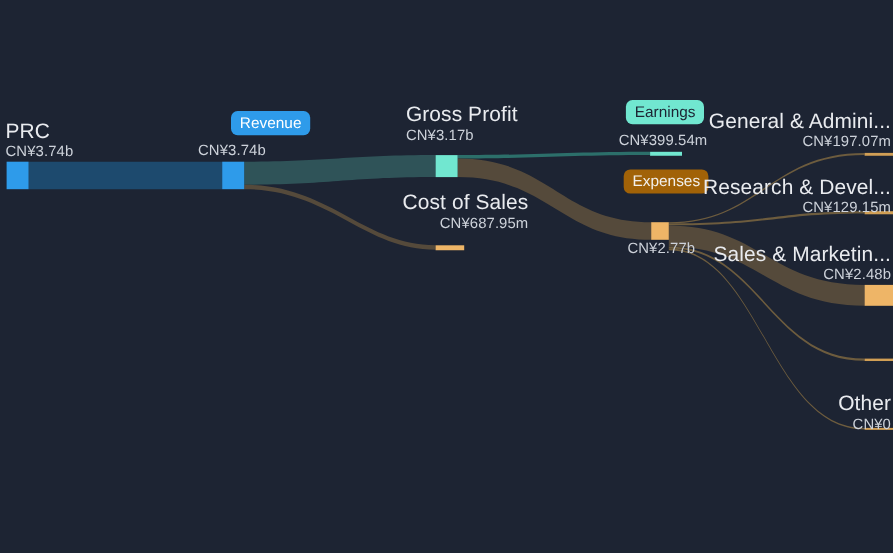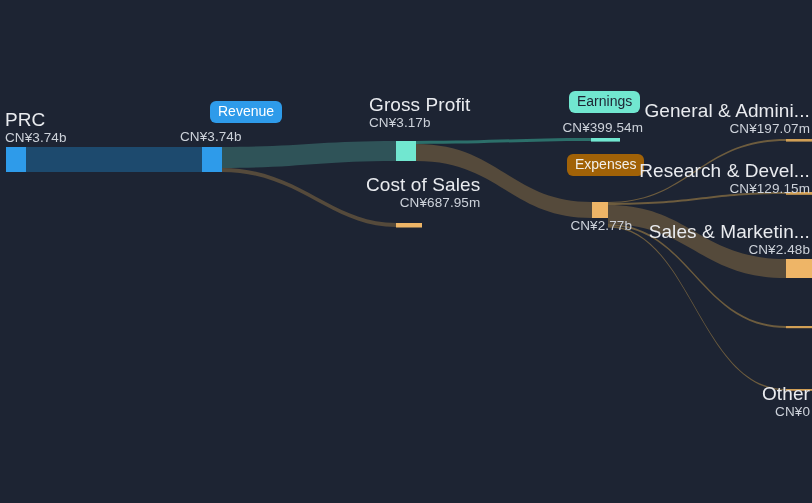--- a/index.html
+++ b/index.html
@@ -186,19 +186,19 @@
       <span class="lbl-title">Research &amp; Devel...</span>
       <span class="lbl-value">CN¥129.15m</span>
     </div>
 
     <div class="node-label align-right" style="left:612px; top:221px; width:198px;">
       <span class="lbl-title">Sales &amp; Marketin...</span>
       <span class="lbl-value">CN¥2.48b</span>
     </div>
 
 
-    <div class="node-label align-right" style="left:612px; top:357px; width:198px;margin-top:26px;">
+    <div class="node-label align-right" style="left:612px; top:357px; width:198px;">
       <span class="lbl-title">Other</span>
       <span class="lbl-value">CN¥0</span>
     </div>
 
   </div>
 </div>
 
 </body></html>

